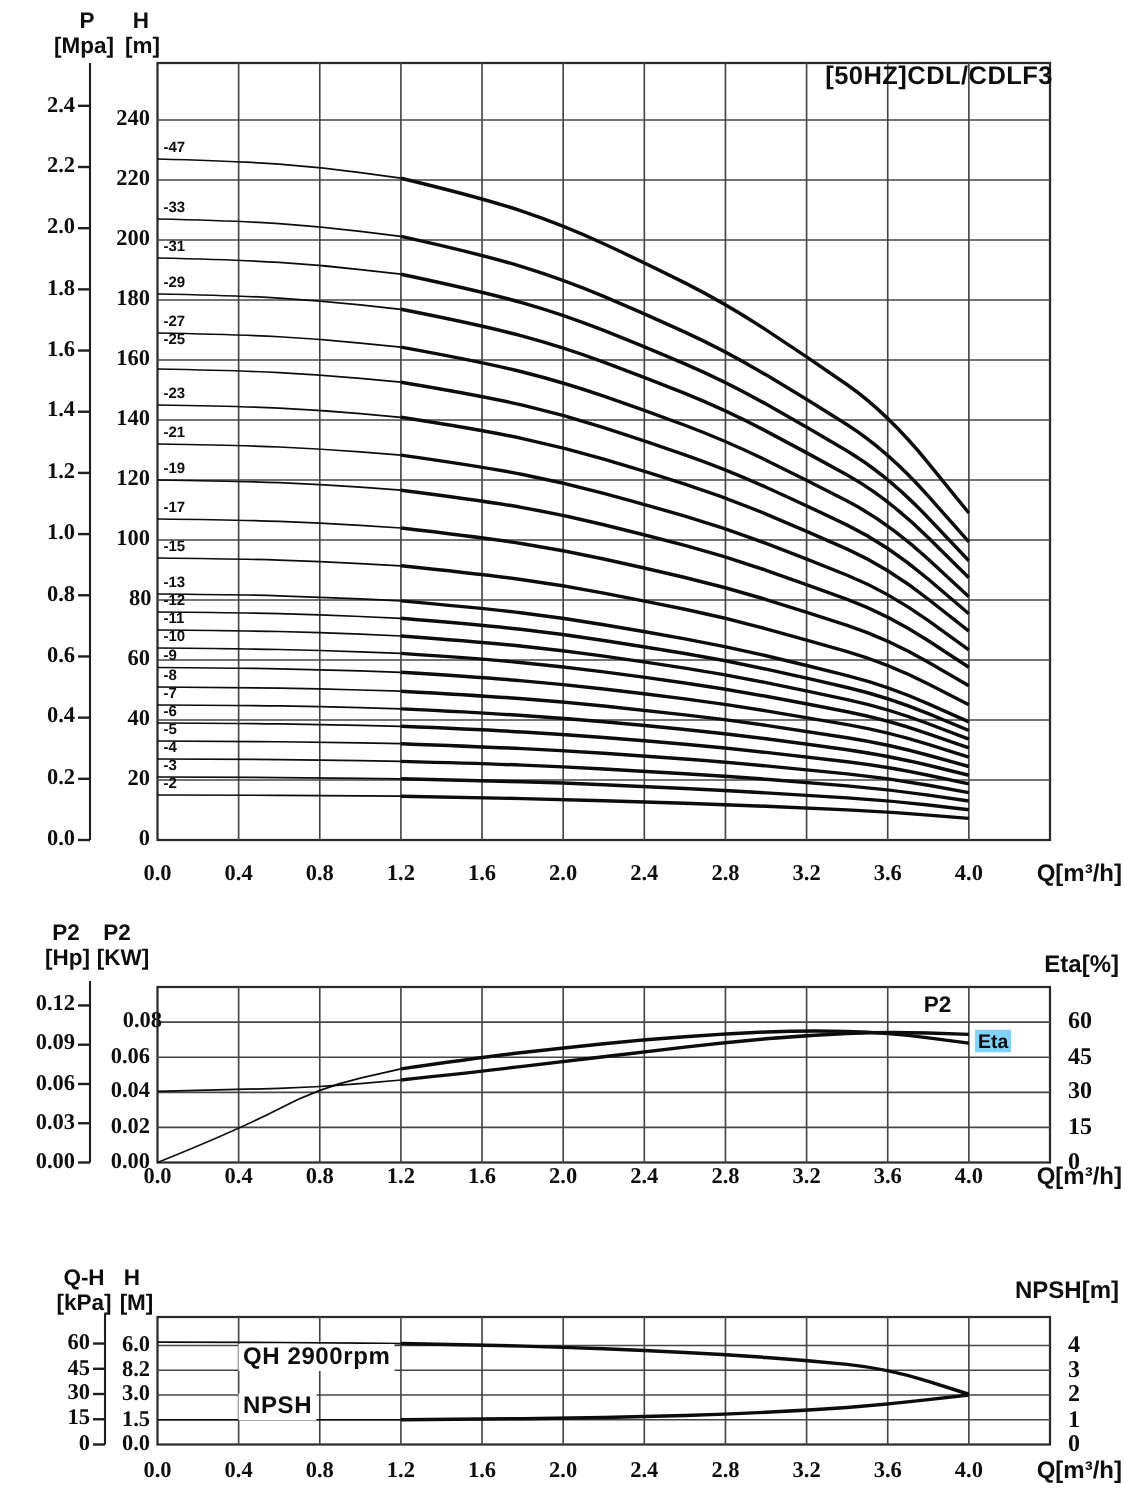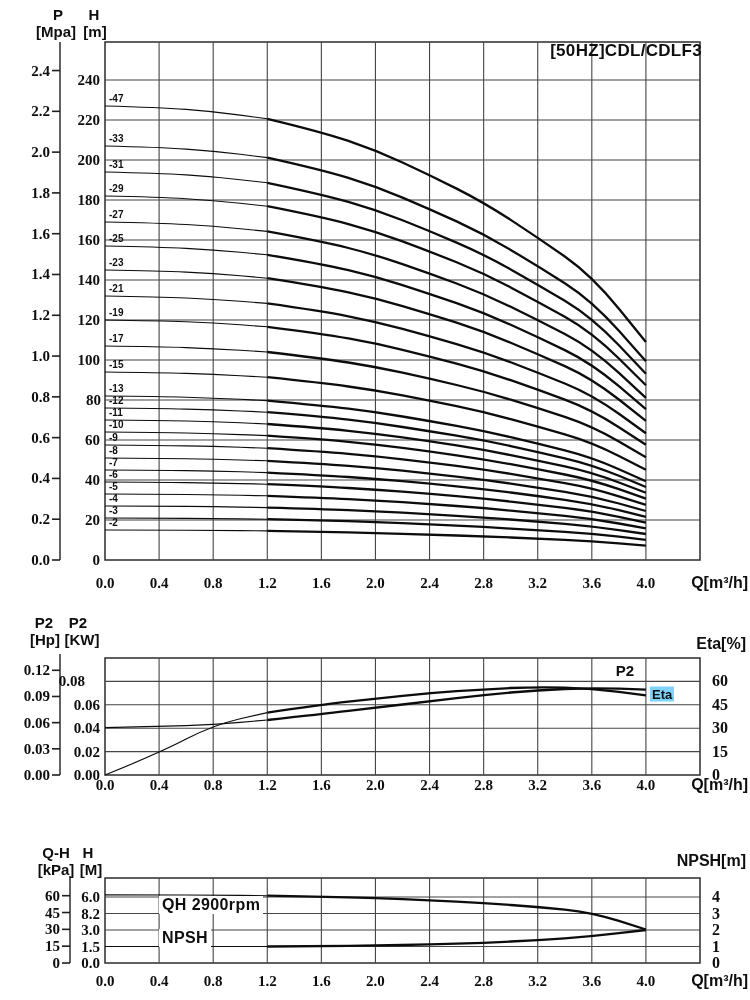--- a/index.html
+++ b/index.html
@@ -223,21 +223,21 @@
       <div class="lb num ar" style="left: 100px; top: 240px;">160</div>
       <div class="lb num ar" style="left: 100px; top: 200px;">180</div>
       <div class="lb num ar" style="left: 100px; top: 160px;">200</div>
       <div class="lb num ar" style="left: 100px; top: 120px;">220</div>
       <div class="lb num ar" style="left: 100px; top: 80px;">240</div>
       <div class="lb clbl ab" style="left: 109px; top: 104px;">-47</div>
       <div class="lb clbl ab" style="left: 109px; top: 144px;">-33</div>
       <div class="lb clbl ab" style="left: 109px; top: 170px;">-31</div>
       <div class="lb clbl ab" style="left: 109px; top: 194px;">-29</div>
       <div class="lb clbl ab" style="left: 109px; top: 220px;">-27</div>
-      <div class="lb clbl ab" style="left: 109px; top: 244px; text-align: right;">-25</div>
+      <div class="lb clbl ab" style="left: 109px; top: 232px; text-align: right;">-25</div>
       <div class="lb clbl ab" style="left: 109px; top: 268px; text-align: right;">-23</div>
       <div class="lb clbl ab" style="left: 109px; top: 294px;">-21</div>
       <div class="lb clbl ab" style="left: 109px; top: 318px;">-19</div>
       <div class="lb clbl ab" style="left: 109px; top: 344px;">-17</div>
       <div class="lb clbl ab" style="left: 109px; top: 370px;">-15</div>
       <div class="lb clbl ab" style="left: 109px; top: 394px;">-13</div>
       <div class="lb clbl ab" style="left: 109px; top: 406px;">-12</div>
       <div class="lb clbl ab" style="left: 109px; top: 418px;">-11</div>
       <div class="lb clbl ab" style="left: 109px; top: 430px;">-10</div>
       <div class="lb clbl ab" style="left: 109px; top: 443px;">-9</div>
@@ -261,21 +261,21 @@
       <div class="lb num ac" style="left: 645.909px; top: 583px;">4.0</div>
       <div class="lb num ar" style="left: 50px; top: 775px;">0.00</div>
       <div class="lb num ar" style="left: 50px; top: 748.826px;">0.03</div>
       <div class="lb num ar" style="left: 50px; top: 722.652px;">0.06</div>
       <div class="lb num ar" style="left: 50px; top: 696.478px;">0.09</div>
       <div class="lb num ar" style="left: 50px; top: 670.304px;">0.12</div>
       <div class="lb num ar" style="left: 100px; top: 775px;">0.00</div>
       <div class="lb num ar" style="left: 100px; top: 751.6px;">0.02</div>
       <div class="lb num ar" style="left: 100px; top: 728.2px;">0.04</div>
       <div class="lb num ar" style="left: 100px; top: 704.8px;">0.06</div>
-      <div class="lb num ar" style="left: 85px; top: 681.4px;">0.08</div>
+      <div class="lb num ar" style="left: 108px; top: 681.4px;">0.08</div>
       <div class="lb rnum al" style="left: 712px; top: 775px;">0</div>
       <div class="lb rnum al" style="left: 712px; top: 751.6px;">15</div>
       <div class="lb rnum al" style="left: 712px; top: 728.2px;">30</div>
       <div class="lb rnum al" style="left: 712px; top: 704.8px;">45</div>
       <div class="lb rnum al" style="left: 712px; top: 681.4px;">60</div>
       <div class="lb num ac" style="left: 105px; top: 785px;">0.0</div>
       <div class="lb num ac" style="left: 159.091px; top: 785px;">0.4</div>
       <div class="lb num ac" style="left: 213.182px; top: 785px;">0.8</div>
       <div class="lb num ac" style="left: 267.273px; top: 785px;">1.2</div>
       <div class="lb num ac" style="left: 321.364px; top: 785px;">1.6</div>

